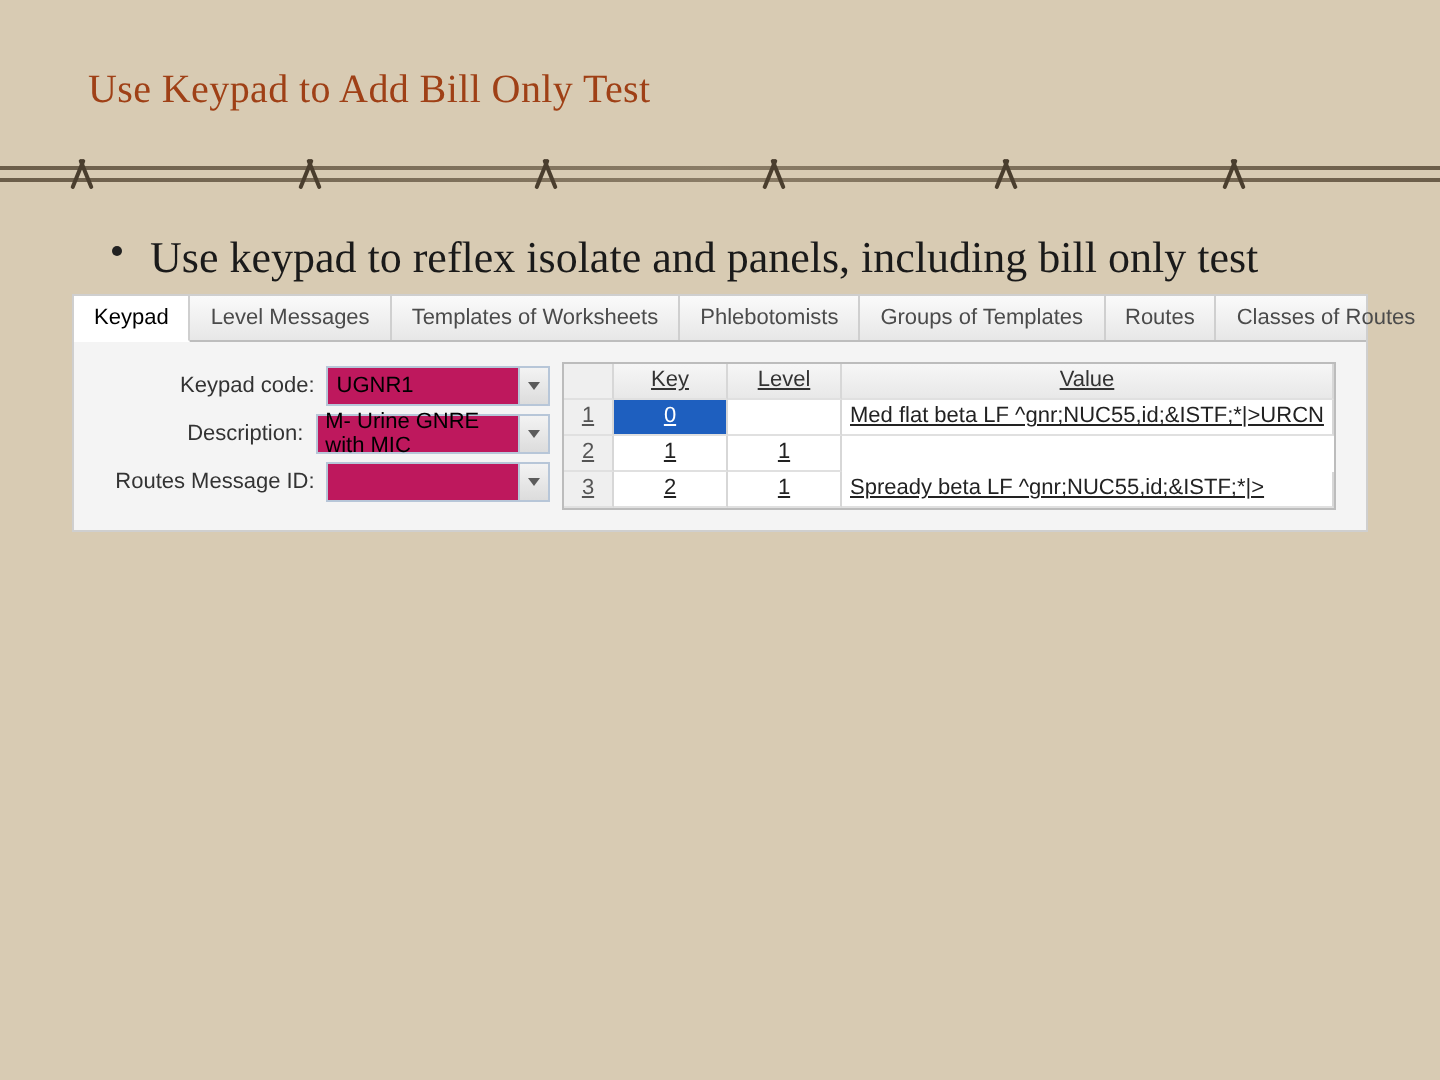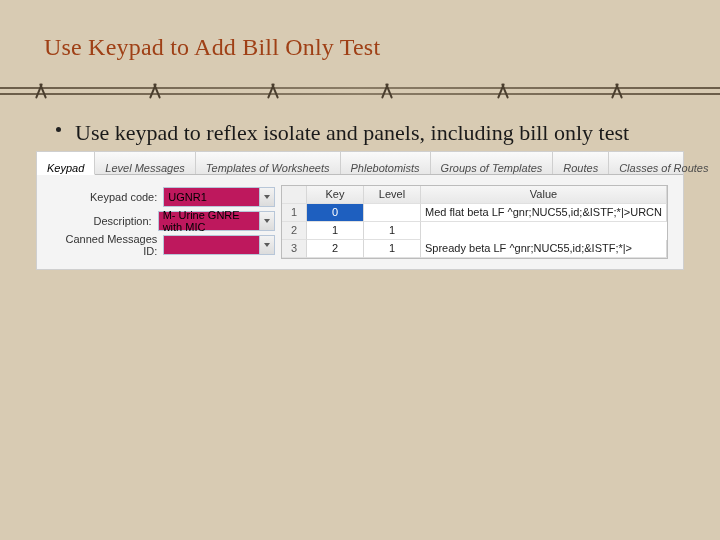--- a/index.html
+++ b/index.html
@@ -5,21 +5,21 @@
   html,body{margin:0;padding:0}
   body{
     width:720px;height:540px;
     background:#d8cbb3;
     font-family:Georgia,"Times New Roman",serif;
     position:relative;overflow:hidden;
   }
   .slide{position:absolute;inset:0}
   .title{
     color:#9f4016;
-    font-size:24px;
+    font-size:20px;
     font-weight:400;
     padding:34px 0 0 44px;
     letter-spacing:0.2px;
   }
   .wire-wrap{position:relative;height:30px;margin-top:14px}
   .wire{
     position:absolute;left:0;right:0;height:2px;
     background:linear-gradient(90deg,#6b5d49 0%,#8a7c66 50%,#6b5d49 100%);
     top:12px;
   }
@@ -45,22 +45,22 @@
     border:1px solid #cfcfcf;
     font-family:Tahoma,Arial,sans-serif;
     font-size:11px;color:#222;
   }
   .tabs{
     display:flex;align-items:stretch;height:22px;
     background:linear-gradient(#fafafa,#e7e7e7);
     border-bottom:1px solid #bdbdbd;
   }
   .tab{
-    padding:0 10px;display:flex;align-items:flex-end;
-    border-right:1px solid #cfcfcf;color:#4b4b4b;white-space:nowrap;font-style:italic;
+    padding:0 10px;display:flex;align-items:center;
+    border-right:1px solid #cfcfcf;color:#4b4b4b;white-space:nowrap;
   }
   .tab.active{
     background:#fff;border-bottom:1px solid #fff;margin-bottom:-1px;
     color:#000;
   }
   .tab:last-child{border-right:none}
   .form-area{display:flex;padding:10px 20px}
   .form-left{width:218px}
   .frow{display:flex;align-items:center;height:24px}
   .flabel{width:105px;text-align:right;padding-right:6px;color:#333}
@@ -79,21 +79,21 @@
   .combo .arrow::after{
     content:"";border-left:3px solid transparent;border-right:3px solid transparent;
     border-top:4px solid #5b5b5b;
   }
   .grid{
     margin-left:6px;flex:1;border:1px solid #bcbcbc;background:#fff;
   }
   .grow{display:flex;height:18px;align-items:stretch}
   .gcell{
     border-right:1px solid #d7d7d7;border-bottom:1px solid #e0e0e0;
-    padding:0 4px;display:flex;align-items:center;overflow:hidden;white-space:nowrap;
+    padding:0 4px;display:flex;align-items:center;overflow:hidden;white-space:nowrap;text-decoration:underline;
   }
   .gh{background:linear-gradient(#f6f6f6,#e8e8e8);color:#333;font-weight:400;justify-content:center}
   .c0{width:16px;justify-content:center;color:#555;background:#efefef}
   .c1{width:48px;justify-content:center}
   .c2{width:48px;justify-content:center}
   .c3{flex:1}
   .sel{background:#1e5fbf;color:#fff}
 </style>
 </head>
 <body>
@@ -157,21 +157,21 @@
 
         <div class="frow">
           <div class="flabel">Description:</div>
           <div class="combo wide">
             <span>M- Urine GNRE with MIC</span>
             <span class="arrow"></span>
           </div>
         </div>
 
         <div class="frow">
-          <div class="flabel">Canned Messages ID:</div>
+          <div class="flabel">Routes Message ID:</div>
           <div class="combo">
             <span></span>
             <span class="arrow"></span>
           </div>
         </div>
 
       </div>
 
       <div class="grid">
         <div class="grow">

